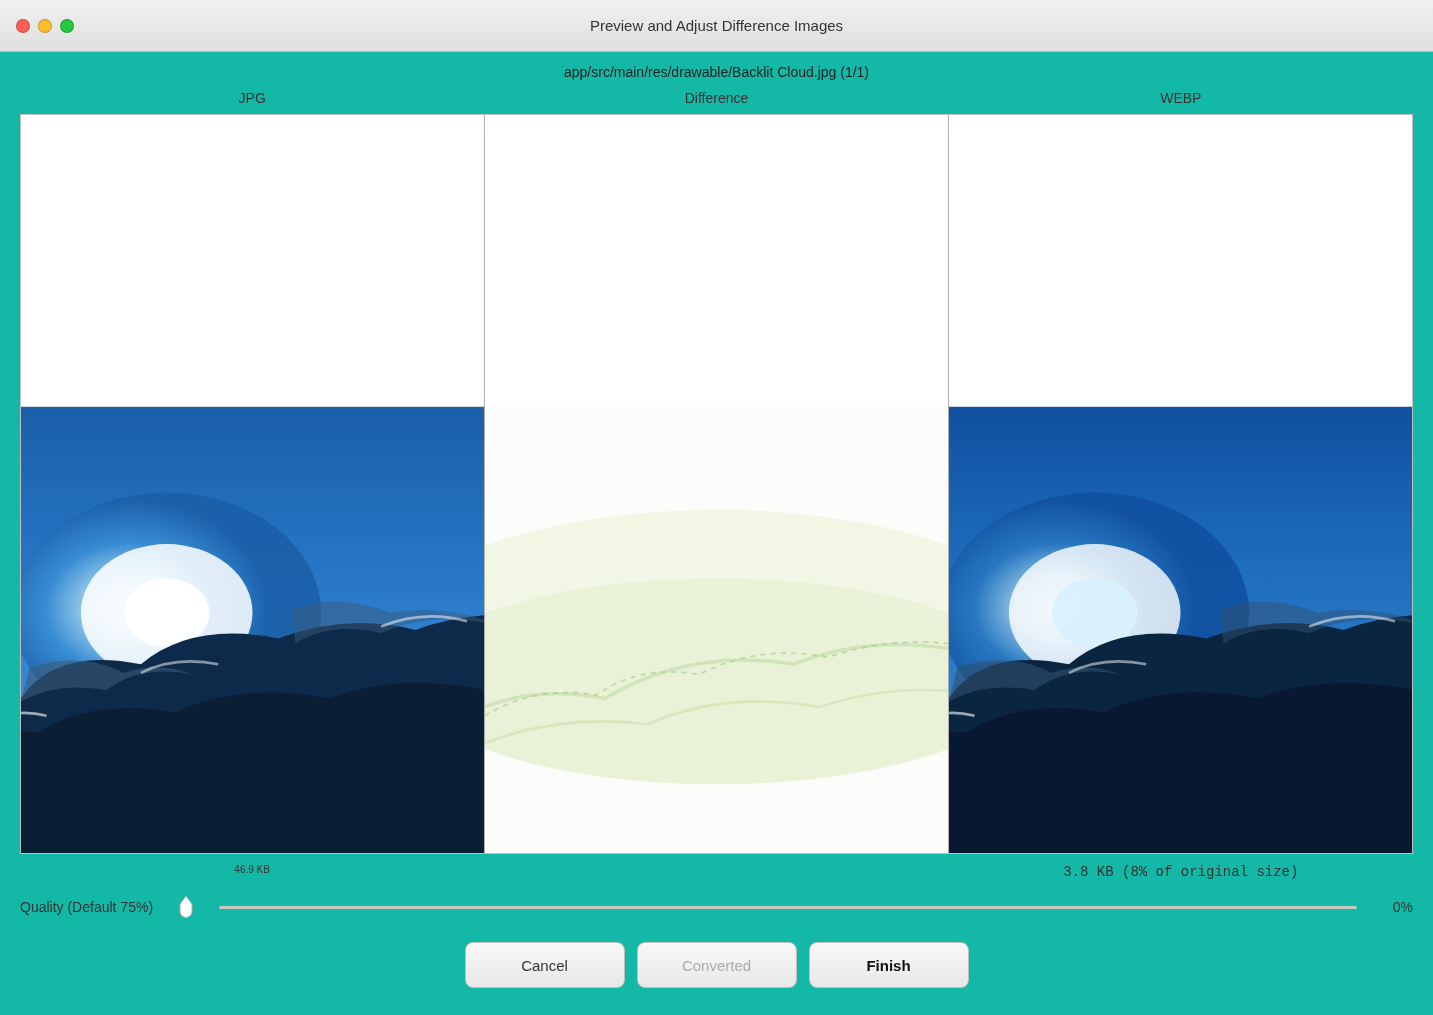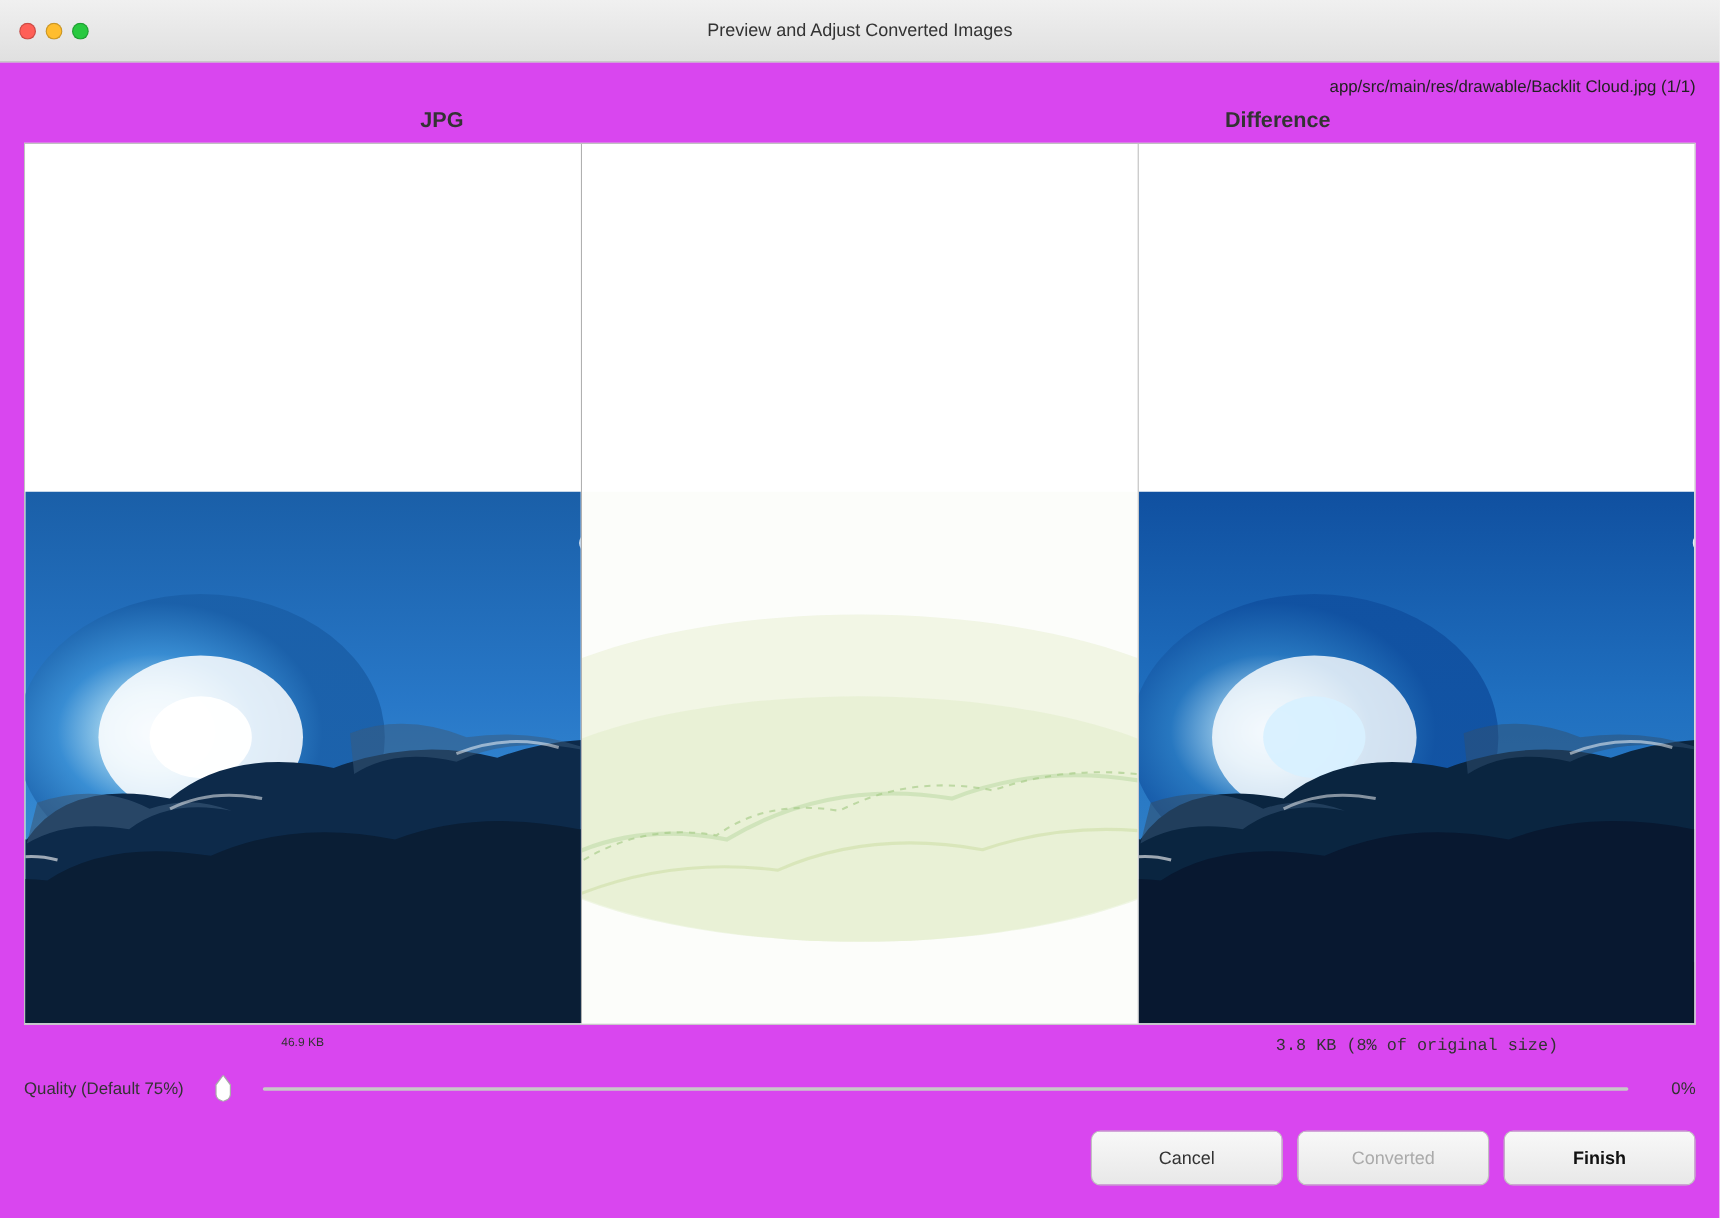--- a/index.html
+++ b/index.html
@@ -47,46 +47,45 @@
     .btn-close { background: #ff5f57; }
     .btn-min { background: #ffbd2e; }
     .btn-max { background: #28c940; }
 
     
     .main-content {
       width: 100%;
       flex: 1;
       display: flex;
       flex-direction: column;
-      background: #d946ef;
+      background: #14b8a6;
       padding: 0 20px;
-      align-items: flex-end;
     }
 
     
     .file-path {
       text-align: center;
       padding: 12px 0 10px;
       font-size: 14px;
       color: #222;
       font-weight: 500;
     }
 
     
     .column-headers {
       display: flex;
       width: 100%;
       padding: 0 0 8px;
     }
     .col-header {
       flex: 1;
       text-align: center;
-      font-size: 18px;
-      color: #333;
-      font-weight: 700;
+      font-size: 14px;
+      color: #333;
+      font-weight: 400;
     }
 
     
     .panels-container {
       display: flex;
       width: 100%;
       flex: 1;
       border: 1px solid #c0c0c0;
       background: white;
       overflow: hidden;
@@ -214,30 +213,31 @@
   </style>
 </head>
 <body>
 
 <div class="title-bar">
   <div class="window-controls">
     <div class="window-btn btn-close"></div>
     <div class="window-btn btn-min"></div>
     <div class="window-btn btn-max"></div>
   </div>
-  <span class="title-bar-title">Preview and Adjust Converted Images</span>
+  <span class="title-bar-title">Preview and Adjust Difference Images</span>
 </div>
 
 <div class="main-content">
 
   <div class="file-path">app/src/main/res/drawable/Backlit Cloud.jpg (1/1)</div>
 
   <div class="column-headers">
     <div class="col-header">JPG</div>
     <div class="col-header">Difference</div>
+    <div class="col-header">WEBP</div>
   </div>
 
   <div class="panels-container">
 
     <div class="panel">
       <div class="panel-svg-wrapper">
         <svg viewBox="0 0 430 430" width="100%" height="100%" preserveAspectRatio="xMidYMid slice" xmlns="http://www.w3.org/2000/svg">
 
           <rect width="430" height="430" fill="white"></rect>
 

